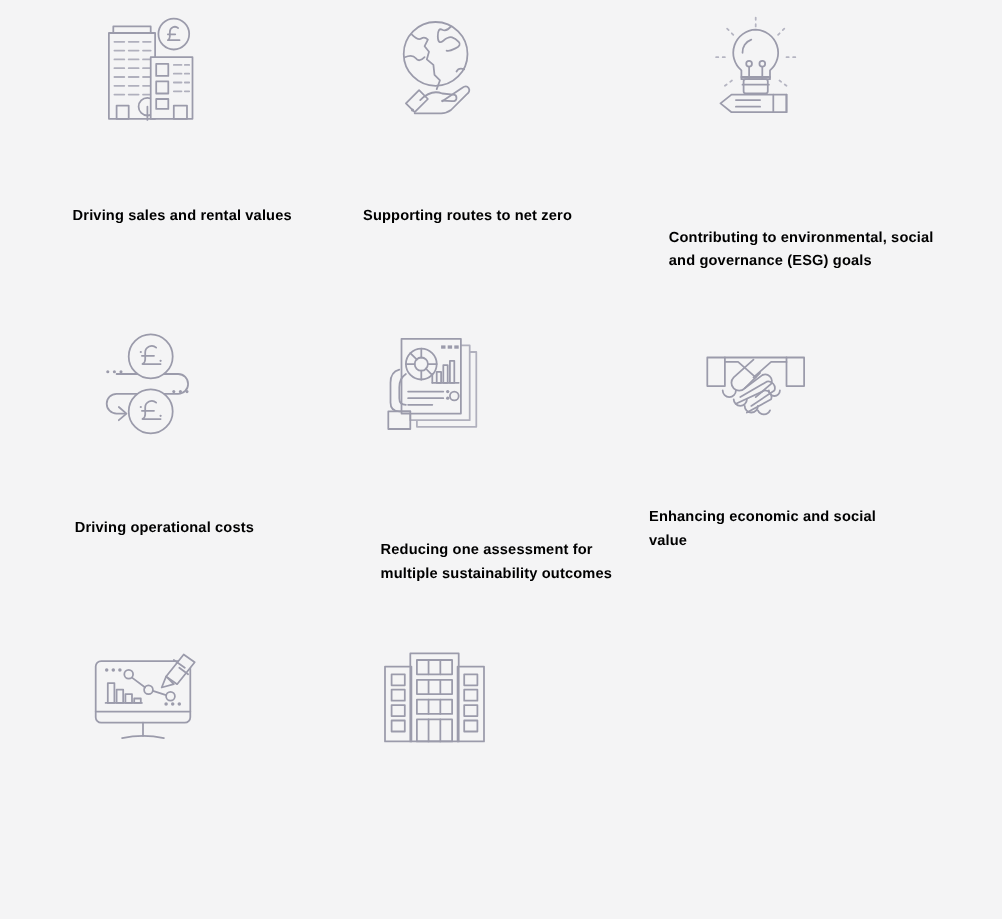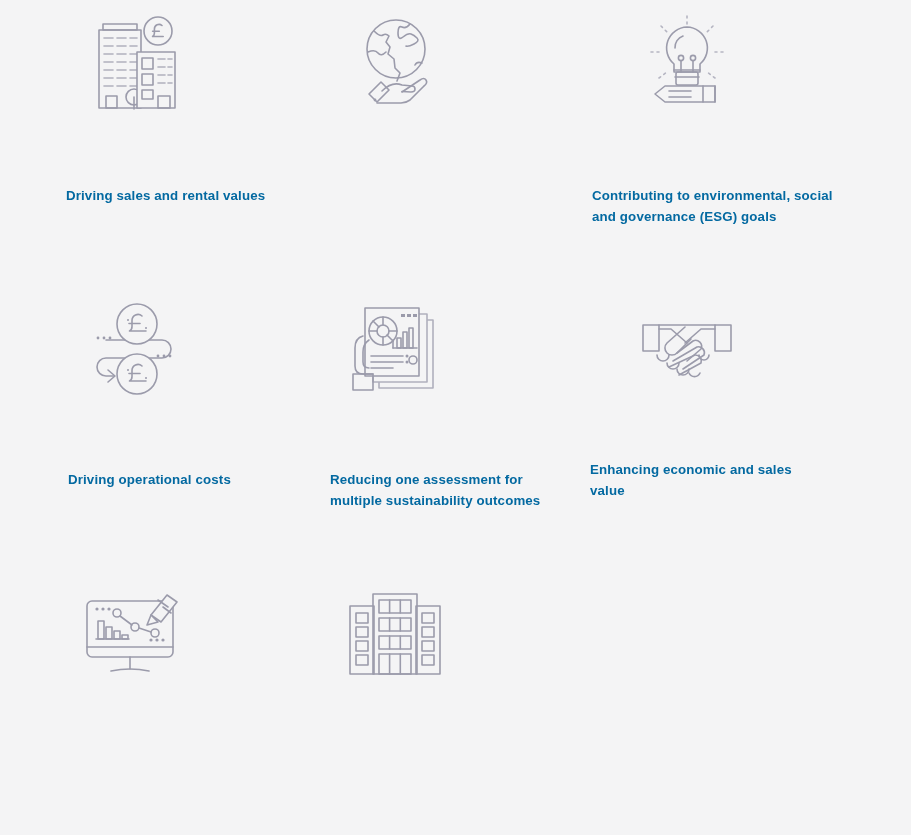--- a/index.html
+++ b/index.html
@@ -42,25 +42,25 @@
   }
 
   .card-label {
     position: absolute;
     top: 186px;
     left: 63px;
     width: 236px;
     font-size: 13.3px;
     font-weight: bold;
     line-height: 1.55;
-    color: #0369a1;
+    color: #000000;
     letter-spacing: 0.01em;
   }
   .col-2 .card-label { left: 65px; width: 236px; }
-  .col-3 .card-label { left: 65px; width: 246px; }
+  .col-3 .card-label { left: 81px; width: 246px; margin-top: 20px; }
 
   
   .row-2 .card-label { top: 186px; }
   .row-3 .card-label { top: 176px; }
 
   .icn {
     fill: none;
     stroke: #9b9bab;
     stroke-width: 1.6;
     stroke-linecap: round;
@@ -144,20 +144,21 @@
           <path d="M66 12 q-4 5 -8 3 t-4 6 5 4 8 -3 6 4 -3 6 -8 2"></path>
           <path d="M78 51 q-5 -2 -7 2"></path>
 
           <path d="M38 79 q10 -10 20 -6 l10 1 q3 0 3 3 t-4 3 l-9 -0.5"></path>
           <path d="M58 80 l18 -12 q4 -3 6 0 t-2 6 L66 88 q-4 3 -9 3 H33"></path>
           <path d="M25 82 l12 -12 8 8 -12 12 z"></path>
           <circle cx="31" cy="88" r="1.4" class="dotmark"></circle>
         </g>
       </svg>
     </div>
+    <div class="card-label">Supporting routes to net zero</div>
   </div>
 
   <div class="benefit-card col-3 row-1">
     <div class="icon-wrap">
       <svg width="104" height="104" viewBox="0 0 104 104">
         <g class="icn">
 
           <g stroke="#b5b5c2" stroke-dasharray="2 4">
             <line x1="52" y1="4" x2="52" y2="16"></line>
             <line x1="26" y1="14" x2="34" y2="22"></line>
@@ -294,21 +295,21 @@
           <path d="M34 64 L60 52 a6 6 0 0 1 6 8 L44 72"></path>
 
           <path d="M22 52 a6 6 0 0 0 12 0"></path>
           <path d="M32 60 a6 6 0 0 0 12 0"></path>
           <path d="M42 66 a6 6 0 0 0 12 0"></path>
           <path d="M54 70 a6 6 0 0 0 11 0"></path>
           <path d="M64 52 a5 5 0 0 0 10 0"></path>
         </g>
       </svg>
     </div>
-    <div class="card-label">Enhancing economic and sales value</div>
+    <div class="card-label">Enhancing economic and social value</div>
   </div>
 
   <div class="benefit-card col-2 row-3">
     <div class="icon-wrap">
       <svg width="110" height="98" viewBox="0 0 110 98">
         <g class="icn">
 
           <rect x="8" y="18" width="86" height="56" rx="5"></rect>
           <line x1="8" y1="64" x2="94" y2="64"></line>
           <line x1="51" y1="74" x2="51" y2="86"></line>

